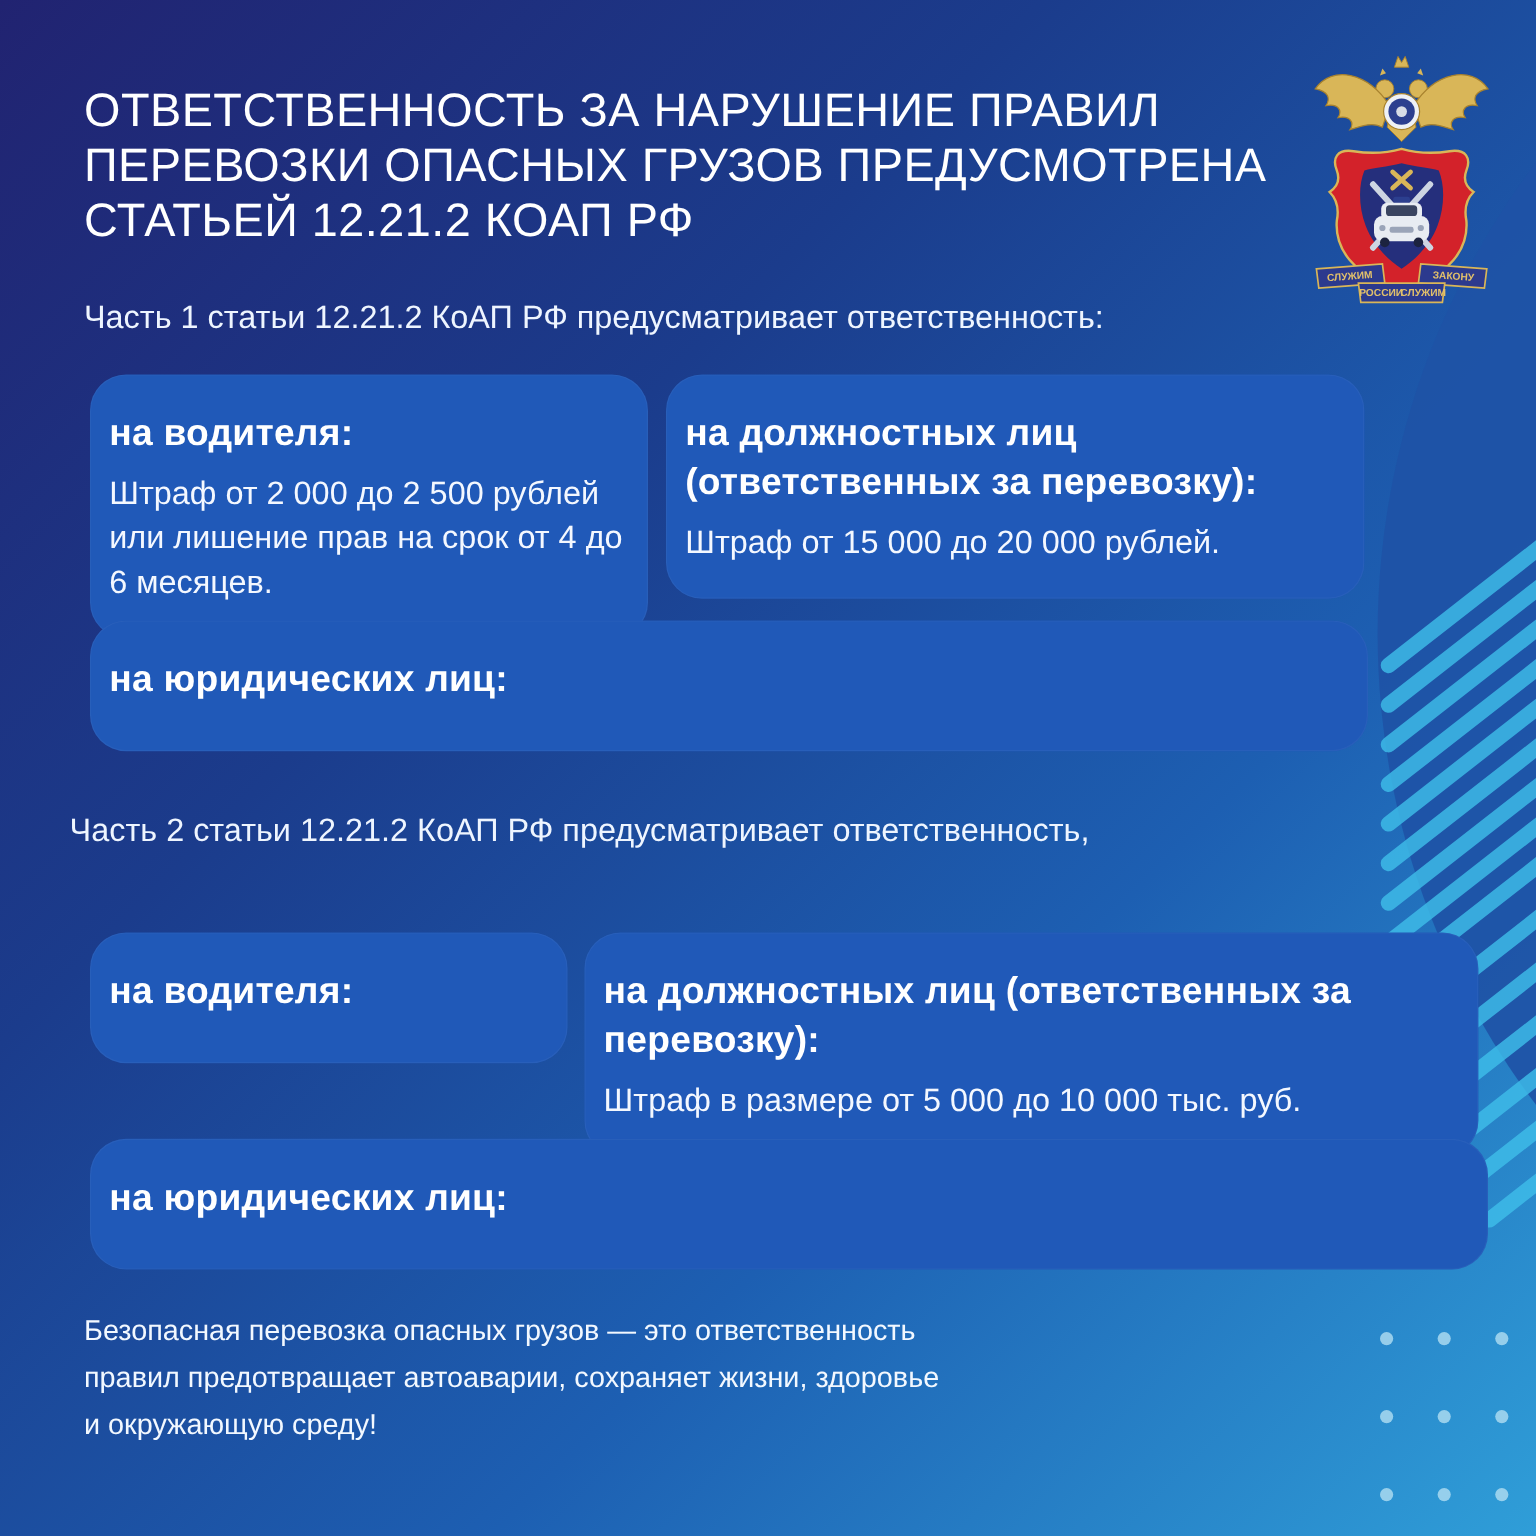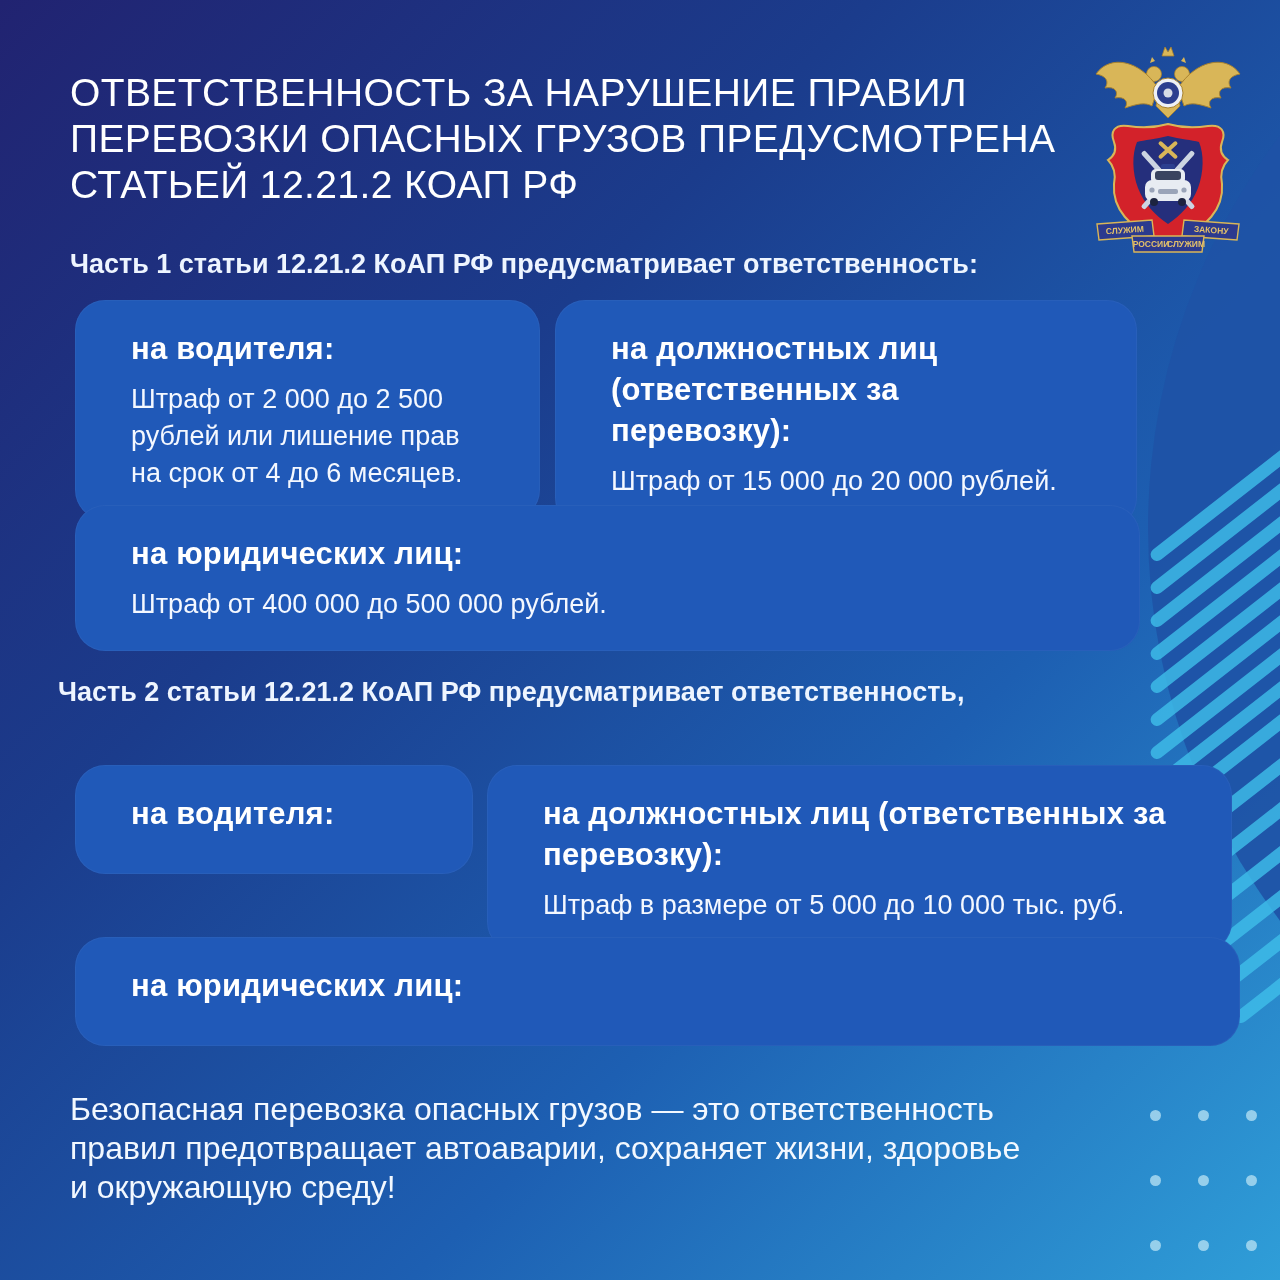--- a/index.html
+++ b/index.html
@@ -19,37 +19,38 @@
     background:var(--stripe-cyan);opacity:.82;
     transform:rotate(-38deg);transform-origin:left center;
   }
   .dots{position:absolute;left:1150px;top:1110px;display:grid;grid-template-columns:repeat(3,1fr);gap:54px 37px;}
   .dots i{width:11px;height:11px;border-radius:50%;background:var(--dot-blue);opacity:.85;}
   
   .title{
     position:absolute;left:70px;top:70px;width:1010px;
     font-size:39px;line-height:46px;font-weight:400;letter-spacing:.4px;text-transform:uppercase;
   }
-  .lead{position:absolute;font-size:27px;line-height:37px;font-weight:700;color:#eef5ff;}
+  .lead{position:absolute;font-size:27px;line-height:37px;font-weight:400;color:#eef5ff;}
   .lead-1{left:70px;top:246px;}
   .lead-2{left:58px;top:674px;}
   .card{
     position:absolute;background:var(--card-blue);border-radius:30px;
-    padding:28px 56px;box-sizing:border-box;
+    padding:28px 16px;box-sizing:border-box;
     box-shadow:0 0 0 1px rgba(255,255,255,0.04) inset;
+    margin-top:12px;
   }
   .card h3{margin:0 0 12px;font-size:31px;line-height:41px;font-weight:800;letter-spacing:.2px;}
   .card p{margin:0;font-size:27px;line-height:37px;font-weight:400;color:#f4f8ff;}
   .card-1a{left:75px;top:300px;width:465px;}
   .card-1b{left:555px;top:300px;width:582px;}
   .card-1c{left:75px;top:505px;width:1065px;}
   .card-2a{left:75px;top:765px;width:398px;}
   .card-2b{left:487px;top:765px;width:745px;}
   .card-2c{left:75px;top:937px;width:1165px;}
-  .footer{position:absolute;left:70px;top:1090px;font-size:32px;line-height:39px;font-weight:400;color:#f2f8ff;}
+  .footer{position:absolute;left:70px;top:1090px;font-size:24px;line-height:39px;font-weight:400;color:#f2f8ff;}
   .emblem{position:absolute;left:1092px;top:40px;width:152px;height:214px;}
 </style>
 </head>
 <body>
 
 <div class="canvas">
 
   <div class="big-circle"></div>
   <div class="stripes">
       <div class="stripe" style="top: 552px; left: 1152px;"></div>
@@ -128,21 +129,20 @@
   <div class="card card-1a">
     <h3>на водителя:</h3>
     <p>Штраф от 2&nbsp;000 до 2&nbsp;500 рублей или лишение прав на срок от 4 до 6 месяцев.</p>
   </div>
   <div class="card card-1b">
     <h3>на должностных лиц (ответственных за перевозку):</h3>
     <p>Штраф от 15&nbsp;000 до 20&nbsp;000 рублей.</p>
   </div>
   <div class="card card-1c">
     <h3>на юридических лиц:</h3>
-    <p>Штраф от 400&nbsp;000 до 500&nbsp;000 рублей.</p>
   </div>
 
   <div class="lead lead-2">
     <div>Часть 2 статьи 12.21.2 КоАП РФ предусматривает ответственность,</div>
   </div>
 
   <div class="card card-2a">
     <h3>на водителя:</h3>
   </div>
   <div class="card card-2b">

